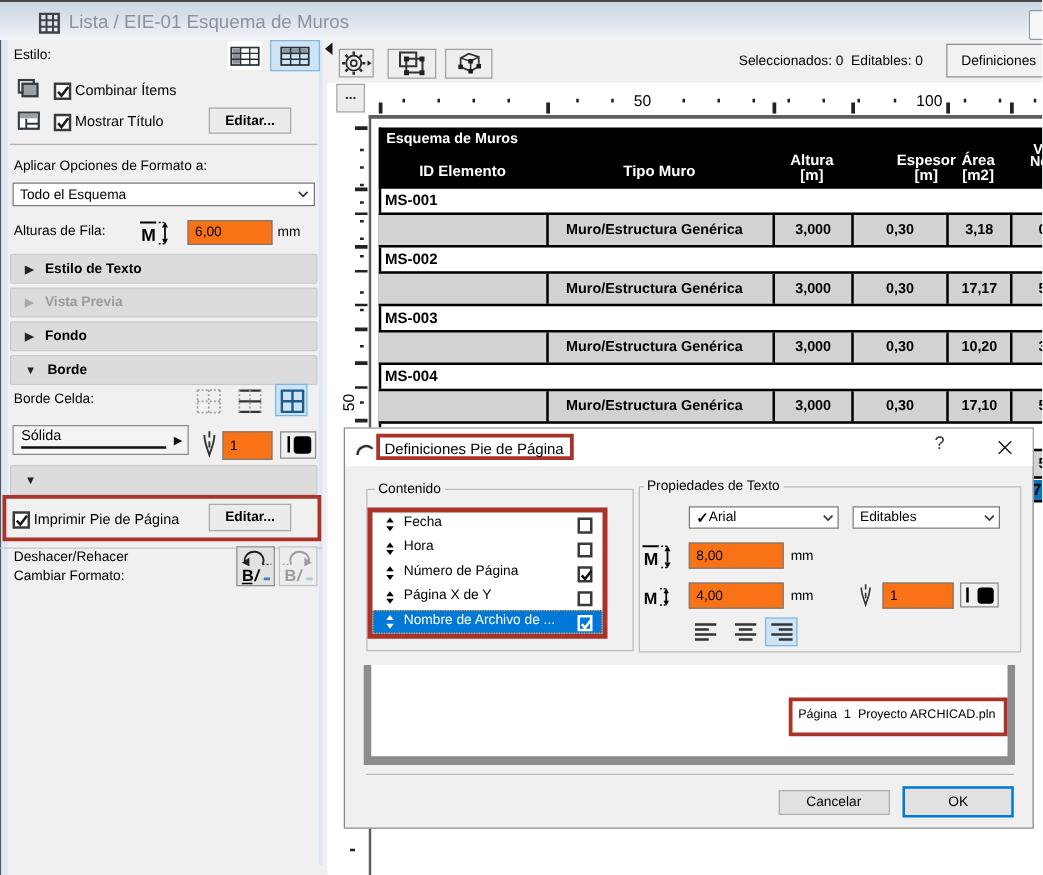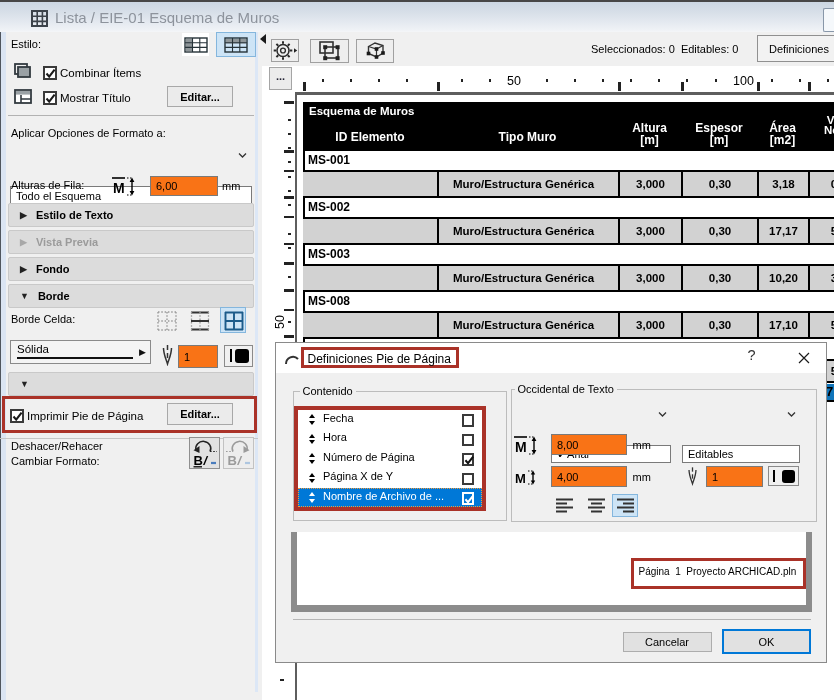--- a/index.html
+++ b/index.html
@@ -13,21 +13,21 @@
   .inp{position:absolute;background:#f97316;border:1px solid #7a7a7a;box-sizing:border-box;
     font-size:11px;color:#000;display:flex;align-items:center;padding-left:5px;}
   .bar{position:absolute;left:8px;width:246px;height:24px;background:#dcdcdc;
     border:1px solid #c9c9c9;border-radius:2px;box-sizing:border-box;
     display:flex;align-items:center;font-size:11px;font-weight:bold;color:#000;}
   .bar .tri{margin-left:11px;margin-right:9px;font-size:9px;color:#222;}
   .redbox{position:absolute;border:3px solid #aa3228;box-sizing:border-box;}
   .gb{position:absolute;border:1px solid #bcbcbc;box-sizing:border-box;}
   .gblbl{position:absolute;font-size:11px;color:#000;background:#f0f0f0;padding:0 3px;white-space:nowrap;}
   .sel{position:absolute;background:#fff;border:1px solid #7a7a7a;box-sizing:border-box;
-    font-size:11px;display:flex;align-items:center;padding-left:5px;margin-top:40px;}
+    font-size:11px;display:flex;align-items:center;padding-left:5px;}
   .chev{position:absolute;width:9px;height:9px;}
 </style>
 </head>
 <body>
 <div id="root">
 
   <div class="abs" id="topstrip" style="left:0;top:0;width:834px;height:32px;
     background:linear-gradient(180deg,#474747 0,#474747 2px,#ccd7e3 2px,#d7dfe8 12px,#e4e9f0 22px,#eff2f6 30px,#f4f6f8 32px);"></div>
   <div class="abs" id="topicon" style="left:31px;top:10px;"><svg width="18" height="18" viewBox="0 0 18 18">
 <rect x="1" y="1" width="15" height="15" fill="none" stroke="#3c434b" stroke-width="2"></rect>
@@ -262,21 +262,21 @@
     .mslbl{position:absolute;left:308px;font-size:12px;font-weight:bold;color:#000;}
     .grow{position:absolute;left:303px;width:531px;background:#d2d2d2;border-top:2px solid #000;border-bottom:2px solid #000;box-sizing:border-box;}
     .gcell{position:absolute;top:0;height:100%;display:flex;align-items:center;justify-content:center;font-size:11.5px;font-weight:bold;color:#000;border-left:2px solid #000;box-sizing:border-box;}
   </style>
 
   <div class="abs" style="left:303px;top:102px;width:531px;height:48.5px;background:#000;"></div>
   <div class="abs" style="left:309px;top:105px;font-size:11.5px;font-weight:bold;color:#fff;">Esquema de Muros</div>
   <div class="th" style="left:303px;top:131px;width:134px;font-size:12px;">ID Elemento</div>
   <div class="th" style="left:437px;top:131px;width:181px;font-size:12px;">Tipo Muro</div>
   <div class="th" style="left:618px;top:122px;width:63px;font-size:12px;">Altura<br>[m]</div>
-  <div class="th" style="left:681px;top:122px;width:76px;font-size:12px;">Espesor<br>[m]</div>
+  <div class="th" style="left:703px;top:122px;width:76px;font-size:12px;">Espesor<br>[m]</div>
   <div class="th" style="left:757px;top:122px;width:51px;font-size:12px;">Área<br>[m2]</div>
   <div class="th" style="left:808px;top:114.5px;width:85px;font-size:11.5px;line-height:10.8px;">Volumen<br>Neto [m3]</div>
 
   <div class="abs" style="left:303px;top:102px;width:2px;height:240px;background:#000;"></div>
 
   <div class="mslbl" style="top:153px;">MS-001</div>
   <div class="grow" style="top:169.5px;height:28.5px;">
     <div class="gcell" style="left:134px;width:181px;padding-right:10px;">Muro/Estructura Genérica</div>
     <div class="gcell" style="left:315px;width:63px;">3,000</div>
     <div class="gcell" style="left:378px;width:76px;">0,30</div>
@@ -292,21 +292,21 @@
     <div class="gcell" style="left:505px;width:66px;">5,15</div>
   </div>
   <div class="mslbl" style="top:247px;">MS-003</div>
   <div class="grow" style="top:263.5px;height:28.5px;">
     <div class="gcell" style="left:134px;width:181px;padding-right:10px;">Muro/Estructura Genérica</div>
     <div class="gcell" style="left:315px;width:63px;">3,000</div>
     <div class="gcell" style="left:378px;width:76px;">0,30</div>
     <div class="gcell" style="left:454px;width:51px;">10,20</div>
     <div class="gcell" style="left:505px;width:66px;">3,06</div>
   </div>
-  <div class="mslbl" style="top:294px;">MS-008</div>
+  <div class="mslbl" style="top:294px;">MS-004</div>
   <div class="grow" style="top:310.5px;height:28.5px;">
     <div class="gcell" style="left:134px;width:181px;padding-right:10px;">Muro/Estructura Genérica</div>
     <div class="gcell" style="left:315px;width:63px;">3,000</div>
     <div class="gcell" style="left:378px;width:76px;">0,30</div>
     <div class="gcell" style="left:454px;width:51px;">17,10</div>
     <div class="gcell" style="left:505px;width:66px;">5,13</div>
   </div>
   <div class="mslbl" style="top:343px;">MS-005</div>
   <div class="grow" style="top:358.5px;height:24.5px;">
     <div class="gcell" style="left:134px;width:181px;padding-right:10px;">Muro/Estructura Genérica</div>
@@ -370,21 +370,21 @@
     </div>
     <style>
       .cl-t{position:absolute;left:25.5px;top:2px;white-space:nowrap;}
       .udarr{position:absolute;left:11.5px;top:4px;width:8px;height:11.5px;}
       .udarr::before{content:"";position:absolute;left:0;top:0.5px;border-left:3.8px solid transparent;border-right:3.8px solid transparent;border-bottom:4.6px solid currentColor;}
       .udarr::after{content:"";position:absolute;left:0;bottom:0.5px;border-left:3.8px solid transparent;border-right:3.8px solid transparent;border-top:4.6px solid currentColor;}
       #clist .udarr{color:#000;}
     </style>
 
     <div class="gb" style="left:235.5px;top:46.5px;width:306px;height:133px;"></div>
-    <div class="gblbl" style="left:239px;top:40px;">Occidental de Texto</div>
+    <div class="gblbl" style="left:239px;top:40px;">Propiedades de Texto</div>
     <div class="sel" style="left:275.5px;top:62.5px;width:120px;height:18px;"><b style="font-size:12px;margin-right:0;">✓</b>Arial</div>
     <svg class="chev" style="left:382px;top:67px;" viewBox="0 0 9 9">
         <path d="M1 2.5 L4.5 6 L8 2.5" fill="none" stroke="#333" stroke-width="1.3"></path>
       </svg>
     <div class="sel" style="left:406.5px;top:62.5px;width:118px;height:18px;">Editables</div>
     <svg class="chev" style="left:511px;top:67px;" viewBox="0 0 9 9">
         <path d="M1 2.5 L4.5 6 L8 2.5" fill="none" stroke="#333" stroke-width="1.3"></path>
       </svg>
 
     <div class="abs" id="micon2" style="left:237px;top:92px;"><svg width="27" height="21" viewBox="0 0 27 21">

